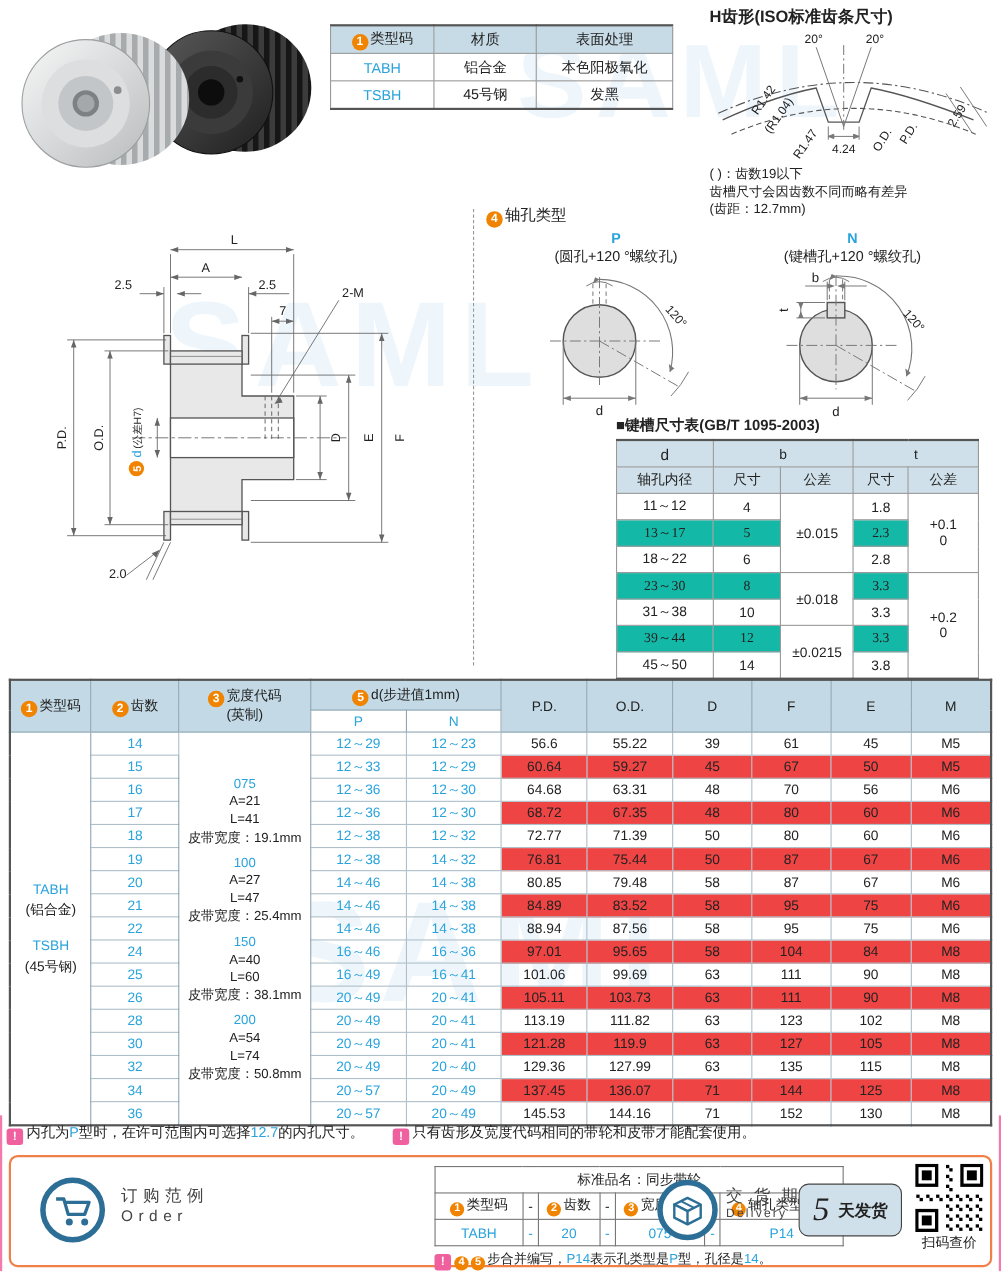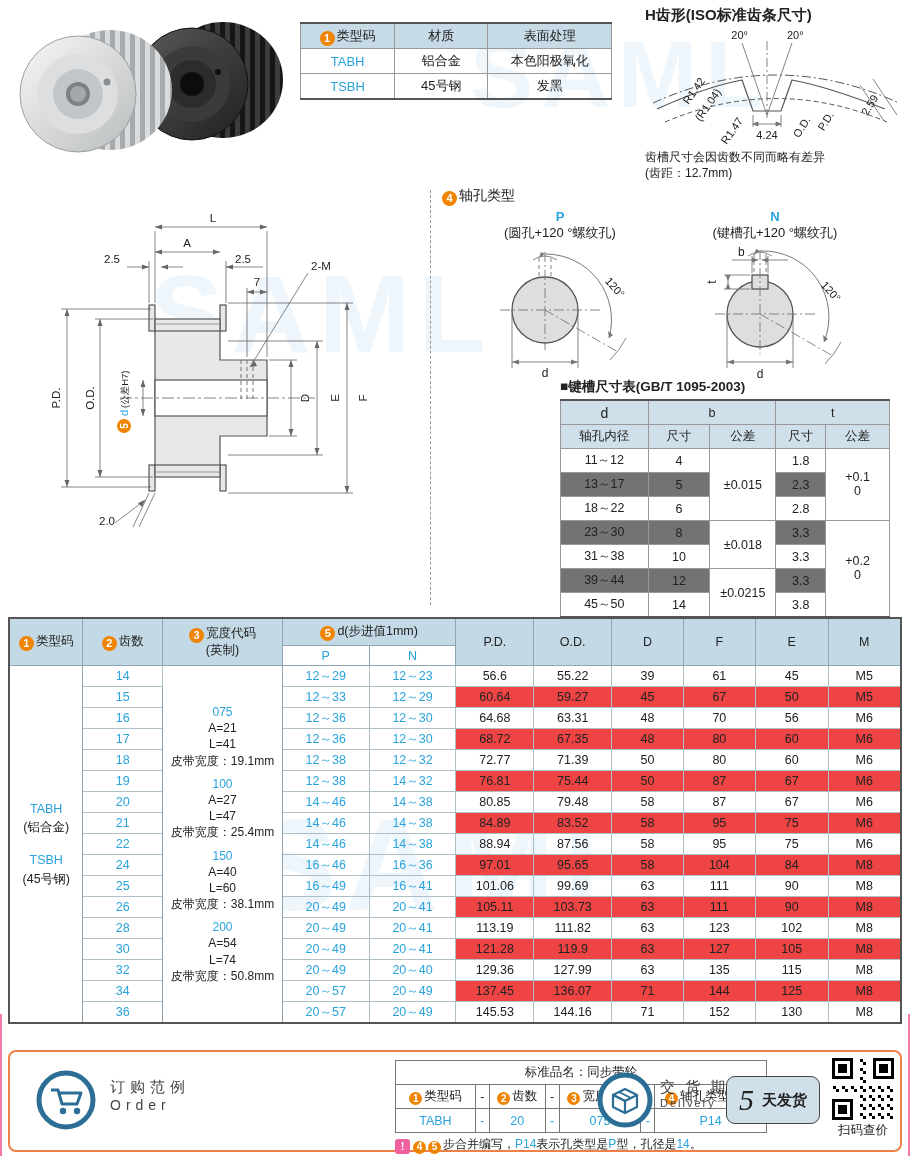--- a/index.html
+++ b/index.html
@@ -25,21 +25,21 @@
   
   .tooth-box{width:262px;}
   .tooth-title{font-size:15px;font-weight:bold;margin-bottom:2px;}
   .tooth-note{font-size:12px;line-height:1.35;}
   
   .kw-title{font-size:13.5px;font-weight:bold;margin-bottom:3px;}
   .kw-table{width:330px;font-size:12.5px;border-top:2px solid #555;border-bottom:2px solid #555;}
   .kw-table th,.kw-table td{border:1px solid #999;text-align:center;height:23px;padding:0;}
   .kw-table thead th{background:#cfe0ea;font-weight:normal;}
   .kw-table thead .dcol{font-size:14px;}
-  .kw-table tbody tr.stripe td.s{background:#737373;}
+  .kw-table tbody tr.stripe td.s{background:#14b8a6;font-family:Liberation Serif, serif;}
   .kw-table td.tol div{line-height:1.1;}
   
   .spec-table{width:894px;font-size:12.5px;border:2px solid #555;}
   .spec-table th,.spec-table td{border:1px solid #8fa6b2;text-align:center;padding:0;}
   .spec-table thead th{background:#c3d9e5;font-weight:normal;height:26px;}
   .spec-table thead tr.sub th{background:#fff;height:19px;color:#29a3dc;}
   .spec-table tbody td{height:20px;border-color:#aebfc8;}
   .spec-table tbody td.stripe{background:#ef4444;}
   .spec-table td.type-cell,.spec-table td.width-cell{background:#fff;vertical-align:middle;border-color:#8fa6b2;}
   .type-cell div{line-height:1.5;font-size:12.5px;}
@@ -162,20 +162,21 @@
         <text transform="rotate(-55 52 66)" x="52" y="66" text-anchor="middle">R1.42</text>
         <text transform="rotate(-55 66 80)" x="66" y="80" text-anchor="middle">(R1.04)</text>
         <text transform="rotate(-55 90 106)" x="90" y="106" text-anchor="middle">R1.47</text>
         <text x="122" y="112" text-anchor="middle">4.24</text>
         <text transform="rotate(-58 160 102)" x="160" y="102" text-anchor="middle">O.D.</text>
         <text transform="rotate(-58 184 96)" x="184" y="96" text-anchor="middle">P.D.</text>
         <text transform="rotate(-58 228 80)" x="228" y="80" text-anchor="middle">2.59</text>
       </g>
     </svg>
     <div class="tooth-note">
+      <div>( )：齿数19以下</div>
       <div>齿槽尺寸会因齿数不同而略有差异</div>
       <div>(齿距：12.7mm)</div>
     </div>
   </div>
 
   <div class="abs" style="left:0;top:185px;width:910px;height:430px;">
 
     <svg class="abs" style="left:15px;top:10px;" width="400" height="345" viewBox="0 0 400 345">
       <g stroke="#555" stroke-width="1.2" fill="#e8e8e8">
         <path d="M140,135 L205,135 L205,165 L252,165 L252,241 L205,241 L205,271 L140,271 Z"></path>
@@ -683,20 +684,28 @@
           <td>145.53</td>
           <td>144.16</td>
           <td>71</td>
           <td>152</td>
           <td>130</td>
           <td>M8</td>
         </tr>
       </tbody>
   </table>
 
+  <div class="notes-row abs" style="left:6px;top:1021px;">
+    <span>
+      <span class="excl">!</span><span>内孔为</span><span class="blue">P</span><span>型时，在许可范围内可选择</span><span class="blue">12.7</span><span>的内孔尺寸。</span>
+    </span>
+    <span>
+      <span class="excl">!</span><span>只有齿形及宽度代码相同的带轮和皮带才能配套使用。</span>
+    </span>
+  </div>
 
   <div class="pinkline abs" style="left:0;top:1014px;height:142px;"></div>
   <div class="pinkline abs" style="left:908px;top:1014px;height:142px;"></div>
 
   <div class="order-box abs" style="left:8px;top:1050px;">
 
     <svg class="abs" style="left:24px;top:16px;" width="64" height="64" viewBox="0 0 64 64">
       <circle cx="32" cy="32" r="27" fill="#fff" stroke="#2d6e96" stroke-width="5"></circle>
       <path d="M17 22 h7 l4 14 h15 l4 -11 H26" fill="none" stroke="#2d6e96" stroke-width="3" stroke-linejoin="round"></path>
       <circle cx="29" cy="43" r="3.2" fill="#2d6e96"></circle>

